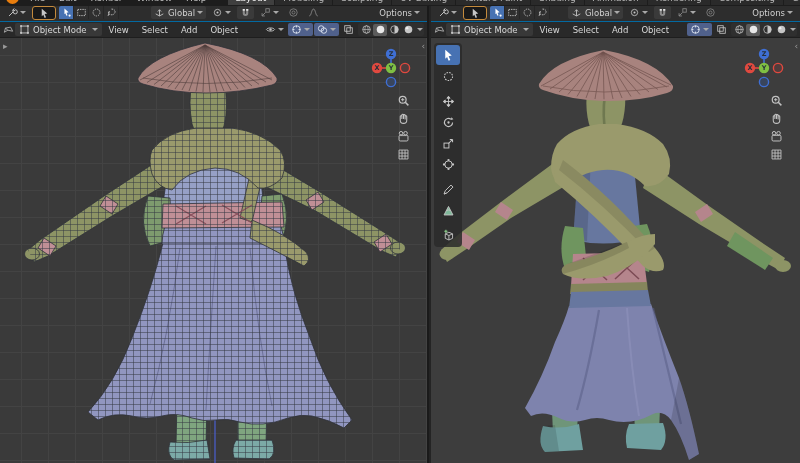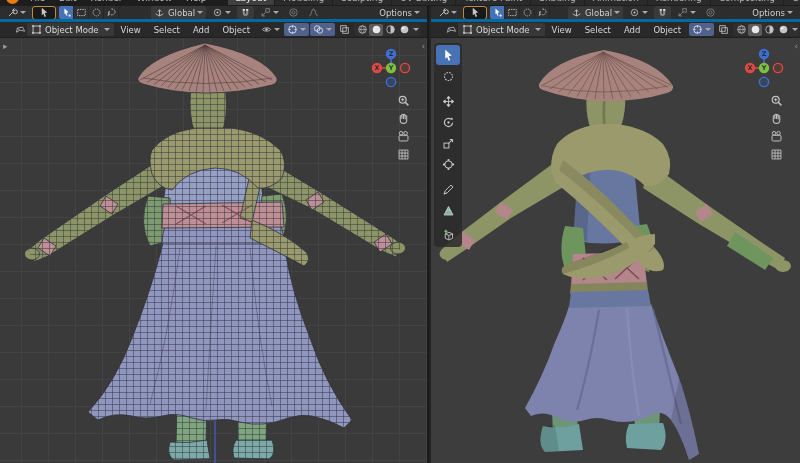--- a/index.html
+++ b/index.html
@@ -18,24 +18,24 @@
     border-radius:50%;background:#265787}
   .tabs{display:flex;gap:1px;margin-left:14px}
   .wtab{padding:2px 8px;background:#2a2a2a;border-radius:4px 4px 0 0;color:#b9b9b9}
   .wtab.active{background:#3f3f3f;color:#efefef}
 
   
   .area{position:absolute;top:6px;height:457px}
   #area-left{left:0;width:429px;border-right:2px solid #1a1a1a}
   #area-right{left:431px;width:369px}
 
-  .toolrow{height:16px;background:#2d2d2d;border-bottom:3px solid #0369a1;
-    display:flex;align-items:center;padding:0 4px;gap:3px;font-size:8.5px;color:#cfcfcf;white-space:nowrap;overflow:hidden}
+  .toolrow{height:16px;background:#2d2d2d;border-bottom:1px solid #0369a1;
+    display:flex;padding:0 4px;gap:3px;font-size:8.5px;color:#cfcfcf;white-space:nowrap;overflow:hidden}
   .hdrrow{height:16px;background:#292929;border-bottom:1px solid #1e1e1e;
-    display:flex;align-items:center;padding:0 15px;gap:1px;font-size:8.5px;color:#d8d8d8;white-space:nowrap;overflow:hidden}
+    display:flex;align-items:center;padding:0 3px;gap:1px;font-size:8.5px;color:#d8d8d8;white-space:nowrap;overflow:hidden}
 
   .chev{width:0;height:0;border-left:3px solid transparent;border-right:3px solid transparent;
     border-top:3.5px solid #a9a9a9;margin-left:2px;flex:none}
   .ic{width:11px;height:11px;flex:none;color:#c6c6c6}
   .ic.dim{color:#8a8a8a}
   .pill{display:flex;align-items:center;height:13px;padding:0 3px;border-radius:2px;background:#3a3a3a}
   .pill.flat{background:transparent}
   .activetool{width:24px;height:14px;border-radius:3px;background:#191919;
     border:1px solid #c48a3c;display:flex;align-items:center;justify-content:center}
   .selgrp{display:flex;gap:0;border-radius:2px;overflow:hidden}

